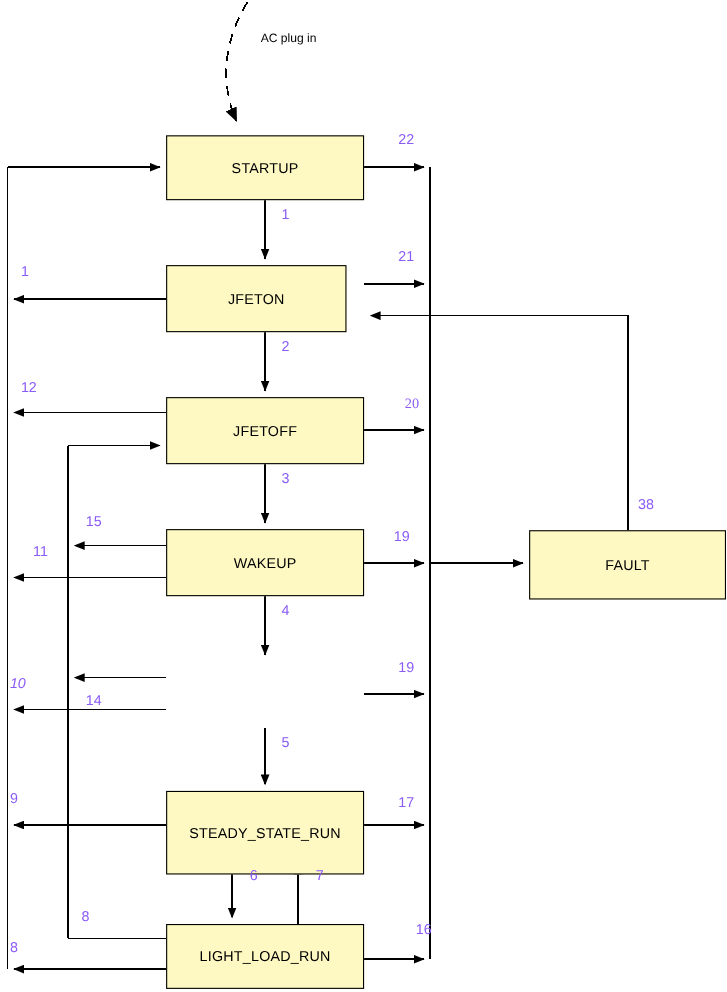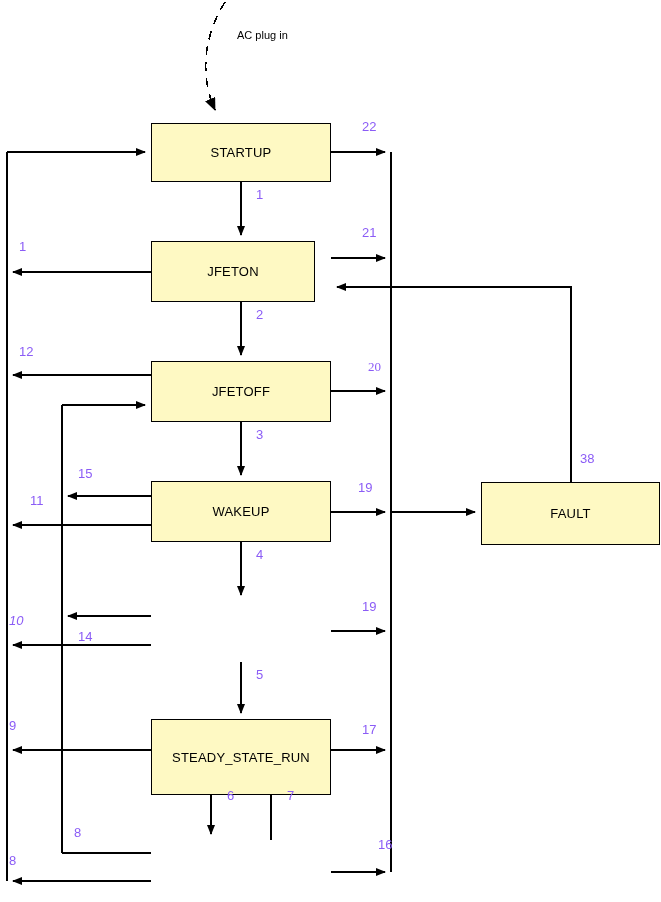--- a/index.html
+++ b/index.html
@@ -108,20 +108,23 @@
 
   <div class="state-box" style="left:151px;top:481px;width:180px;height:61px;">
     <span>WAKEUP</span>
   </div>
 
 
   <div class="state-box" style="left:151px;top:719px;width:180px;height:76px;">
     <span>STEADY_STATE_RUN</span>
   </div>
 
+  <div class="state-box" style="left:151px;top:840px;width:180px;height:59px;">
+    <span>LIGHT_LOAD_RUN</span>
+  </div>
 
   <div class="state-box" style="left:481px;top:482px;width:179px;height:63px;">
     <span>FAULT</span>
   </div>
 
   <div class="note-label" style="left:237px;top:30px;">AC plug in</div>
 
   <div class="edge-label" style="left:256px;top:188px;">1</div>
   <div class="edge-label" style="left:256px;top:308px;">2</div>
   <div class="edge-label" style="left:256px;top:428px;">3</div>

